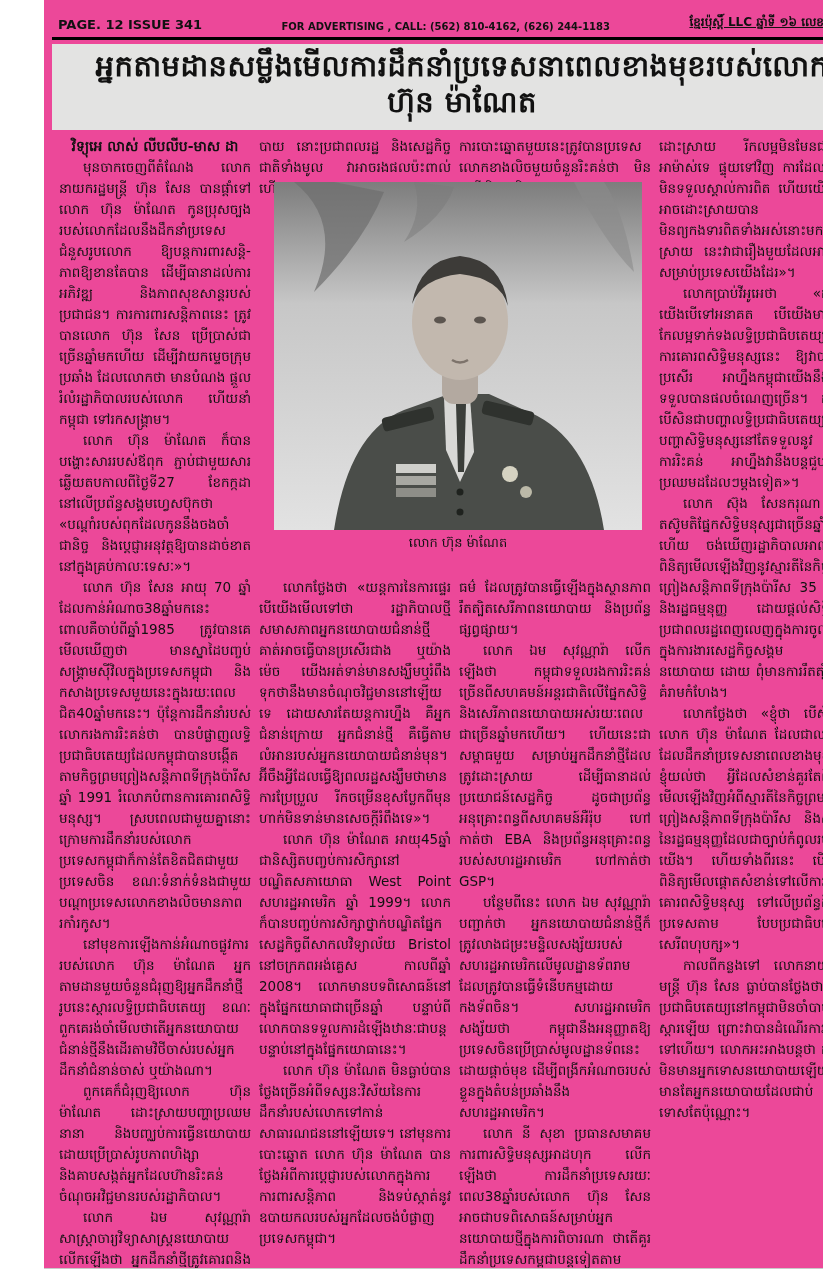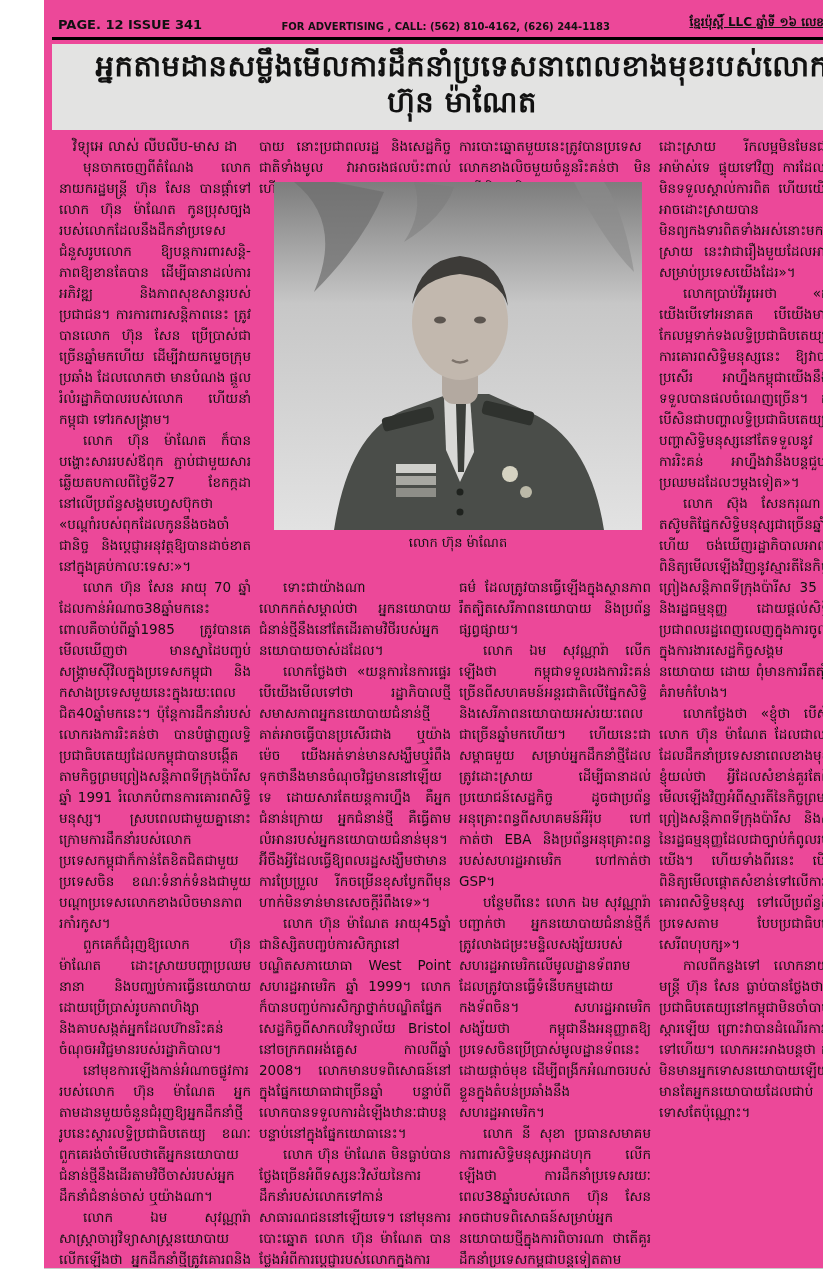--- a/index.html
+++ b/index.html
@@ -45,21 +45,21 @@
   }
   .col{
     width:192px;flex:0 0 192px;
     font-size:13.5px;line-height:21px;
     text-align:justify;
     overflow:hidden;
   }
   .col p{margin:0;text-indent:24px;}
   .col p.cont{text-indent:0;}
   .byline{
-    text-align:center;font-weight:normal;font-size:14px;
+    text-align:center;font-weight:bold;font-size:14px;
     margin:0 0 3px 0;
   }
   .photo-spacer{height:378px;}
   
   .photo-block{
     position:absolute;left:215px;top:46px;
     width:368px;height:374px;
   }
   .photo-frame{
     width:368px;height:348px;
@@ -85,31 +85,30 @@
   <div class="headline">អ្នកតាមដានសម្លឹងមើលការដឹកនាំប្រទេសនាពេលខាងមុខរបស់លោក ហ៊ុន ម៉ាណែត</div>
 
   <div class="body-region">
 
     <div class="col">
       <p class="byline cont">វិទ្យុអេ លាស់ លីបលីប-មាស ដា</p>
       <div>
           <p>មុនចាកចេញពីតំណែង លោកនាយករដ្ឋមន្ត្រី ហ៊ុន សែន បានផ្ដាំទៅលោក ហ៊ុន ម៉ាណែត កូនប្រុសច្បងរបស់លោកដែលនឹងដឹកនាំប្រទេសជំនួសរូបលោក ឱ្យបន្តការពារសន្តិ- ភាពឱ្យខានតែបាន ដើម្បីធានាដល់ការអភិវឌ្ឍ និងភាពសុខសាន្តរបស់ប្រជាជន។ ការការពារសន្តិភាពនេះ ត្រូវបានលោក ហ៊ុន សែន ប្រើប្រាស់ជាច្រើនឆ្នាំមកហើយ ដើម្បីវាយកម្ទេចក្រុមប្រឆាំង ដែលលោកថា មានបំណង ផ្ដួលរំលំរដ្ឋាភិបាលរបស់លោក ហើយនាំកម្ពុជា ទៅរកសង្គ្រាម។</p>
           <p>លោក ហ៊ុន ម៉ាណែត ក៏បានបង្ហោះសាររបស់ឪពុក ភ្ជាប់ជាមួយសារឆ្លើយតបកាលពីថ្ងៃទី27 ខែកក្កដា នៅលើប្រព័ន្ធសង្គមហ្វេសប៊ុកថា «បណ្ដាំរបស់ពុកដែលកូននឹងចងចាំជានិច្ច និងប្ដេជ្ញាអនុវត្តឱ្យបានដាច់ខាតនៅក្នុងគ្រប់កាលៈទេសៈ»។</p>
           <p>លោក ហ៊ុន សែន អាយុ 70 ឆ្នាំ ដែលកាន់អំណាច38ឆ្នាំមកនេះ ពោលគឺចាប់ពីឆ្នាំ1985 ត្រូវបានគេមើលឃើញថា មានស្នាដៃបញ្ចប់សង្គ្រាមស៊ីវិលក្នុងប្រទេសកម្ពុជា និងកសាងប្រទេសមួយនេះក្នុងរយៈពេលជិត40ឆ្នាំមកនេះ។ ប៉ុន្តែការដឹកនាំរបស់លោករងការរិះគន់ថា បានបំផ្លាញលទ្ធិប្រជាធិបតេយ្យដែលកម្ពុជាបានបង្កើតតាមកិច្ចព្រមព្រៀងសន្តិភាពទីក្រុងប៉ារីសឆ្នាំ 1991 រំលោភបំពានការគោរពសិទ្ធិមនុស្ស។ ស្របពេលជាមួយគ្នានោះ ក្រោមការដឹកនាំរបស់លោក ប្រទេសកម្ពុជាក៏កាន់តែខិតជិតជាមួយប្រទេសចិន ខណៈទំនាក់ទំនងជាមួយបណ្ដាប្រទេសលោកខាងលិចមានភាពរកាំរកូស។</p>
+          <p>នៅមុខការឡើងកាន់អំណាចផ្លូវការរបស់លោក ហ៊ុន ម៉ាណែត អ្នកតាមដានមួយចំនួនជំរុញឱ្យអ្នកដឹកនាំថ្មីរូបនេះស្ដារលទ្ធិប្រជាធិបតេយ្យ ខណៈពួកគេរង់ចាំមើលថាតើអ្នកនយោបាយជំនាន់ថ្មីនឹងដើរតាមវិថីចាស់របស់អ្នកដឹកនាំជំនាន់ចាស់ ឬយ៉ាងណា។</p>
           <p>ពួកគេក៏ជំរុញឱ្យលោក ហ៊ុន ម៉ាណែត ដោះស្រាយបញ្ហាប្រឈមនានា និងបញ្ឈប់ការធ្វើនយោបាយ ដោយប្រើប្រាស់រូបភាពហិង្សា និងគាបសង្កត់អ្នកដែលហ៊ានរិះគន់ចំណុចអវិជ្ជមានរបស់រដ្ឋាភិបាល។</p>
-          <p>នៅមុខការឡើងកាន់អំណាចផ្លូវការរបស់លោក ហ៊ុន ម៉ាណែត អ្នកតាមដានមួយចំនួនជំរុញឱ្យអ្នកដឹកនាំថ្មីរូបនេះស្ដារលទ្ធិប្រជាធិបតេយ្យ ខណៈពួកគេរង់ចាំមើលថាតើអ្នកនយោបាយជំនាន់ថ្មីនឹងដើរតាមវិថីចាស់របស់អ្នកដឹកនាំជំនាន់ចាស់ ឬយ៉ាងណា។</p>
           <p>លោក ឯម សុវណ្ណារ៉ា សាស្ត្រាចារ្យវិទ្យាសាស្ត្រនយោបាយ លើកឡើងថា អ្នកដឹកនាំថ្មីត្រូវគោរពនិងអនុវត្តតាមកិច្ចព្រមព្រៀងដែលកម្ពុជាបានផ្ដល់សច្ចាប័ន និងរដ្ឋធម្មនុញ្ញឱ្យបានពិតប្រាកដ ដោយ «កុំឱ្យមានតែការសន្យា ការប្ដេជ្ញាចិត្តលើបបូរមាត់» ដែលវាជាការស្ដារទំនាក់ទំនងល្អជាមួយបណ្ដាប្រទេសលោកខាងលិច ដែលទើបតែបានរិះគន់និងថ្កោលទោសការបោះឆ្នោតជាតិអាណត្តិទី 7 នៅកម្ពុជា ដែលបានធ្វើឡើងកាលពីថ្ងៃទី 23 ខែកក្កដាកន្លងទៅ។</p>
         </div>
     </div>
 
     <div class="col">
       <p class="cont">បាយ នោះប្រជាពលរដ្ឋ និងសេដ្ឋកិច្ចជាតិទាំងមូល វាអាចរងផលប៉ះពាល់ហើយ»។</p>
       <div class="photo-spacer"></div>
       <div>
-          <p>ទោះជាយ៉ាងណា លោកកត់សម្គាល់ថា អ្នកនយោបាយជំនាន់ថ្មីនឹងនៅតែដើរតាមវិថីរបស់អ្នកនយោបាយចាស់ដដែល។</p>
           <p>លោកថ្លែងថា «យន្តការនៃការផ្ទេរ បើយើងមើលទៅថា រដ្ឋាភិបាលថ្មី សមាសភាពអ្នកនយោបាយជំនាន់ថ្មី គាត់អាចធ្វើបានប្រសើរជាង ឬយ៉ាងម៉េច យើងអត់ទាន់មានសង្ឃឹមឬរំពឹងទុកថានឹងមានចំណុចវិជ្ជមាននៅឡើយទេ ដោយសារតែយន្តការហ្នឹង គឺអ្នកជំនាន់ក្រោយ អ្នកជំនាន់ថ្មី គឺធ្វើតាមលំអានរបស់អ្នកនយោបាយជំនាន់មុន។ អ៊ីចឹងអ្វីដែលធ្វើឱ្យពលរដ្ឋសង្ឃឹមថាមានការប្រែប្រួល រីកចម្រើនខុសប្លែកពីមុន ហាក់មិនទាន់មានសេចក្ដីរំពឹងទេ»។</p>
           <p>លោក ហ៊ុន ម៉ាណែត អាយុ45ឆ្នាំ ជានិស្សិតបញ្ចប់ការសិក្សានៅបណ្ឌិតសភាយោធា West Point សហរដ្ឋអាមេរិក ឆ្នាំ 1999។ លោកក៏បានបញ្ចប់ការសិក្សាថ្នាក់បណ្ឌិតផ្នែកសេដ្ឋកិច្ចពីសាកលវិទ្យាល័យ Bristol នៅចក្រភពអង់គ្លេស កាលពីឆ្នាំ 2008។ លោកមានបទពិសោធន៍នៅក្នុងផ្នែកយោធាជាច្រើនឆ្នាំ បន្ទាប់ពីលោកបានទទួលការដំឡើងឋានៈជាបន្តបន្ទាប់នៅក្នុងផ្នែកយោធានេះ។</p>
           <p>លោក ហ៊ុន ម៉ាណែត មិនធ្លាប់បានថ្លែងច្រើនអំពីទស្សនៈវិស័យនៃការដឹកនាំរបស់លោកទៅកាន់សាធារណជននៅឡើយទេ។ នៅមុនការបោះឆ្នោត លោក ហ៊ុន ម៉ាណែត បានថ្លែងអំពីការប្ដេជ្ញារបស់លោកក្នុងការការពារសន្តិភាព និងទប់ស្កាត់នូវឧបាយកលរបស់អ្នកដែលចង់បំផ្លាញប្រទេសកម្ពុជា។</p>
         </div>
     </div>
 
     <div class="col">
       <p class="cont">ការបោះឆ្នោតមួយនេះត្រូវបានប្រទេសលោកខាងលិចមួយចំនួនរិះគន់ថា មិនសេរី និងយុត្តិ-</p>
       <div class="photo-spacer"></div>
       <p class="cont">ធម៌ ដែលត្រូវបានធ្វើឡើងក្នុងស្ថានភាពរឹតត្បិតសេរីភាពនយោបាយ និងប្រព័ន្ធផ្សព្វផ្សាយ។</p>

